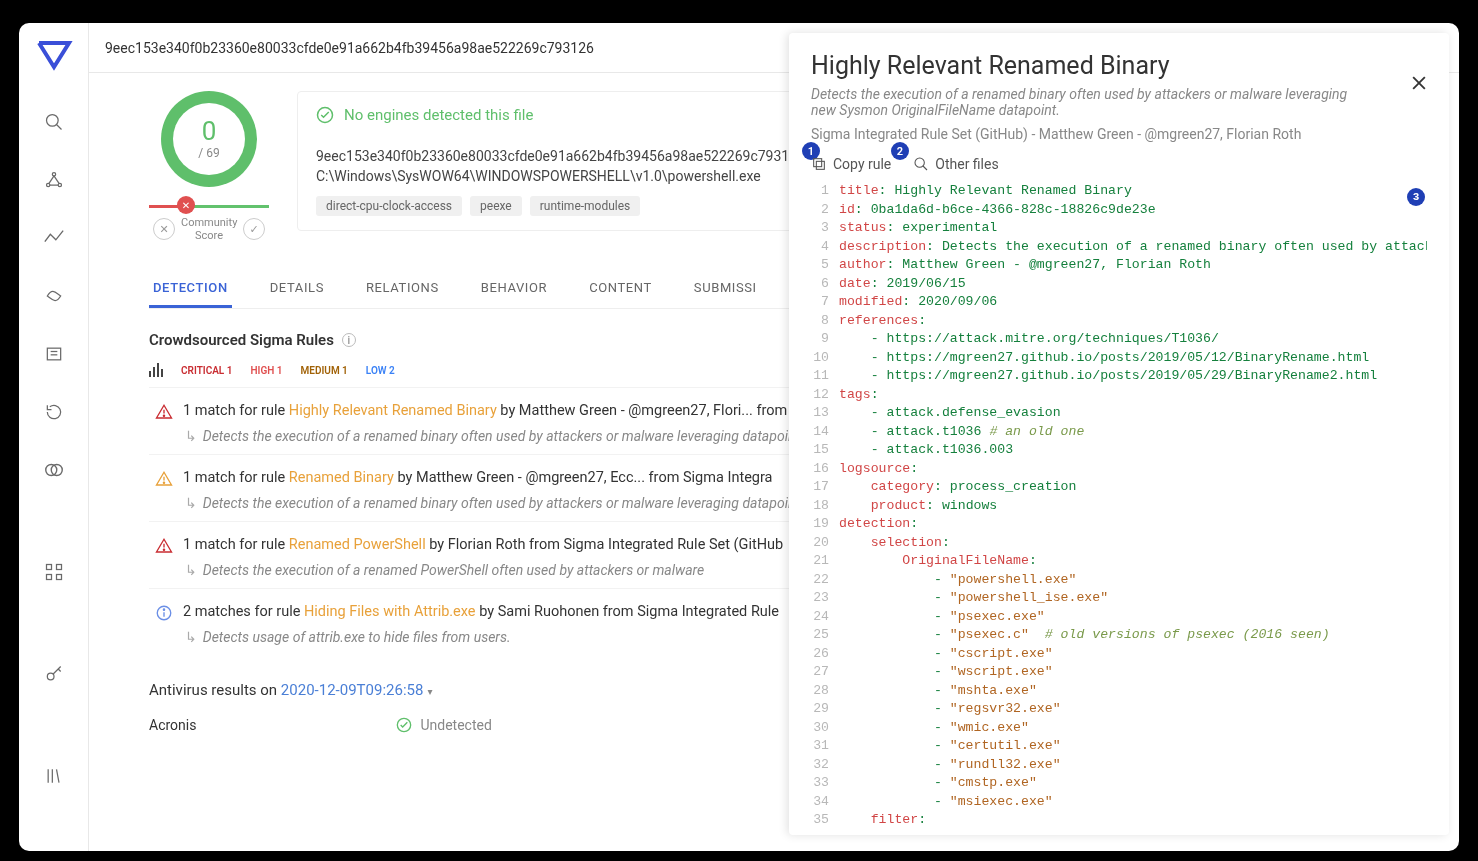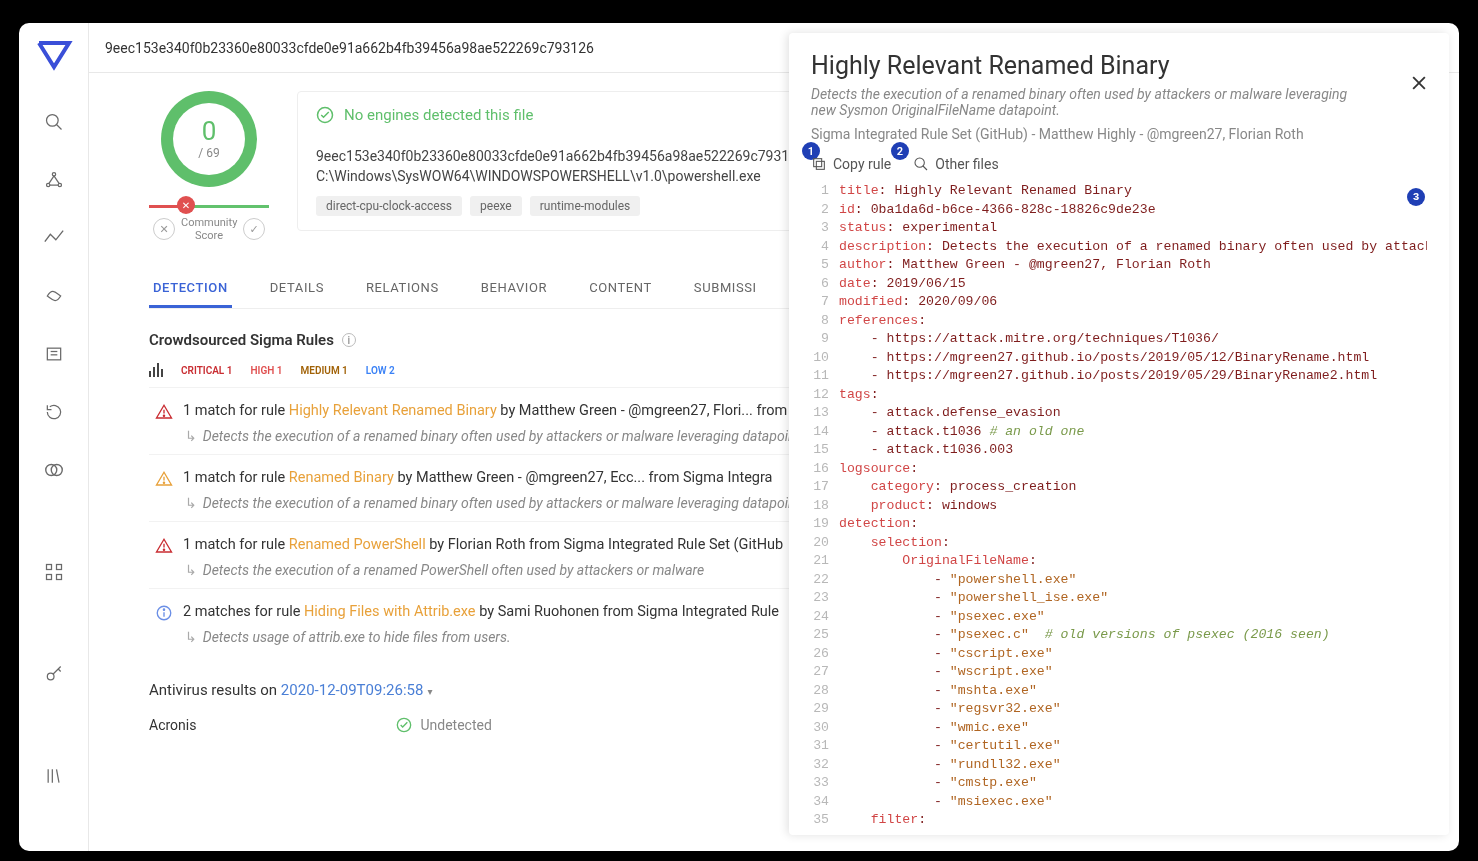--- a/index.html
+++ b/index.html
@@ -65,21 +65,21 @@
 .callout { width:18px; height:18px; border-radius:50%; background:#1f3fb5; color:#fff; font-size:11px; display:flex; align-items:center; justify-content:center; position:absolute; font-weight:600; }
 .callout.c1 { left:-9px; top:-14px; }
 .callout.c2 { left:80px; top:-14px; }
 .callout.c3 { right:2px; top:6px; }
 .code-wrap { margin-top:10px; flex:1; overflow:auto; font-family: "SFMono-Regular", Consolas, "Liberation Mono", Menlo, monospace; font-size:13.2px; line-height:18.5px; position:relative; }
 .code-line { display:flex; white-space:pre; }
 .ln { width:28px; text-align:right; color:#b8b8b8; padding-right:10px; flex-shrink:0; user-select:none; }
 .ck { color:#d14646; } 
 .cs { color:#b06522; } 
 .cc { color:#7a9a4b; font-style:italic; } 
-.cv { color:#7f1d1d; } 
+.cv { color:#15803d; } 
 </style>
 </head>
 <body>
 
 <div class="app">
   <div class="sidebar">
     <div class="logo">
       <svg viewBox="0 0 40 40" width="40" height="40">
           <polyline points="5,8 20,32 35,8 5,8" fill="none" stroke="#3a4fd8" stroke-width="4"></polyline>
         </svg>
@@ -297,21 +297,21 @@
     </div>
   </div>
 
   <div class="panel">
     <div class="panel-title">Highly Relevant Renamed Binary</div>
     <div class="panel-close"><svg width="20" height="20" viewBox="0 0 24 24" stroke="#333" stroke-width="2.2">
           <line x1="5" y1="5" x2="19" y2="19"></line>
           <line x1="19" y1="5" x2="5" y2="19"></line>
         </svg></div>
     <div class="panel-sub">Detects the execution of a renamed binary often used by attackers or malware leveraging new Sysmon OriginalFileName datapoint.</div>
-    <div class="panel-src">Sigma Integrated Rule Set (GitHub) - Matthew Highly - @mgreen27, Florian Roth</div>
+    <div class="panel-src">Sigma Integrated Rule Set (GitHub) - Matthew Green - @mgreen27, Florian Roth</div>
     <div class="panel-actions">
       <span class="callout c1">1</span>
       <span class="act">
           <svg width="16" height="16" viewBox="0 0 24 24" fill="none" stroke="#555" stroke-width="1.6">
             <rect x="8" y="8" width="12" height="12"></rect>
             <rect x="4" y="4" width="12" height="12"></rect>
           </svg>
           <span>Copy rule</span>
         </span>
       <span class="callout c2">2</span>

